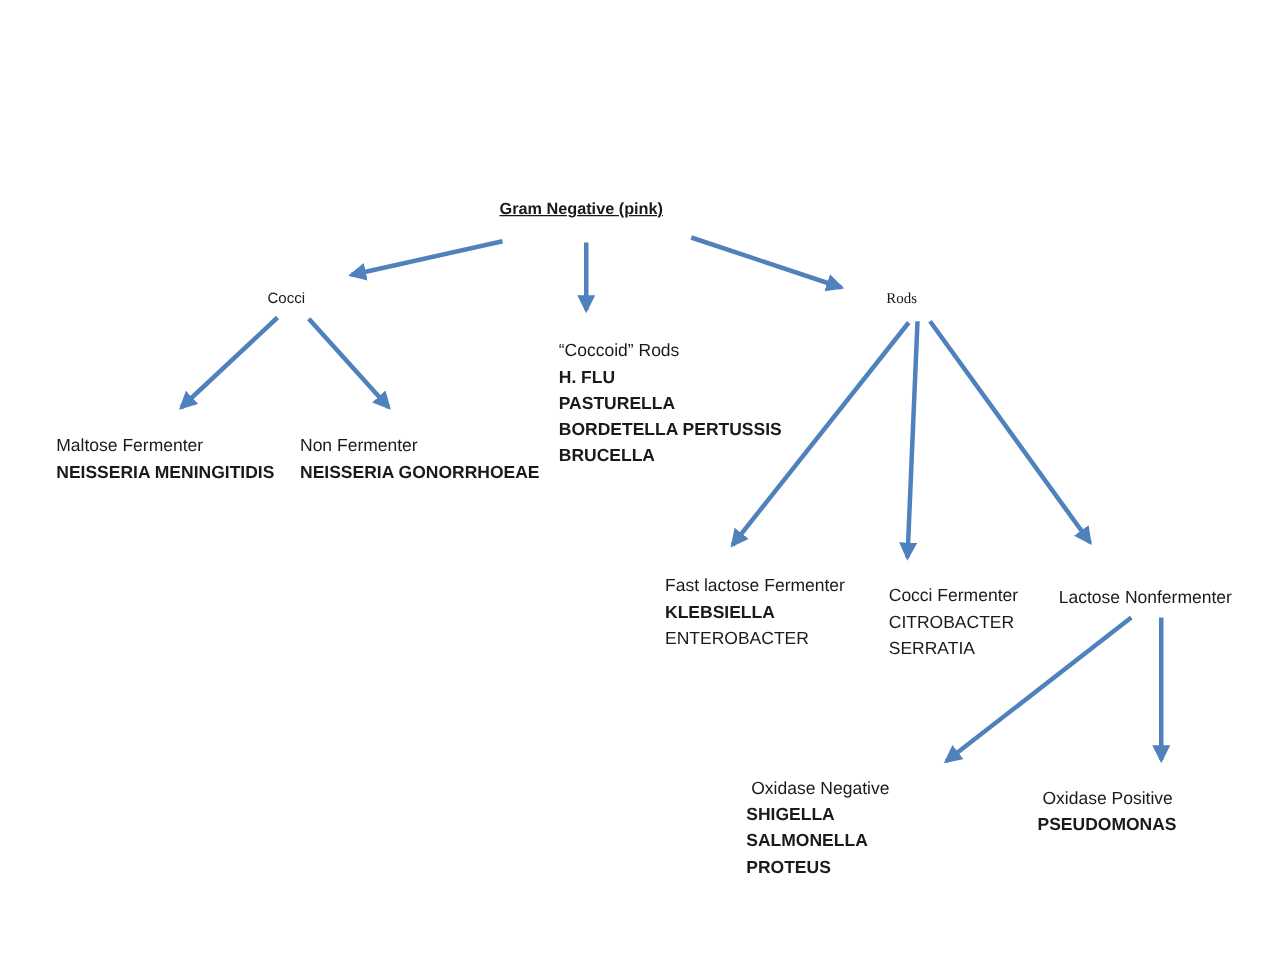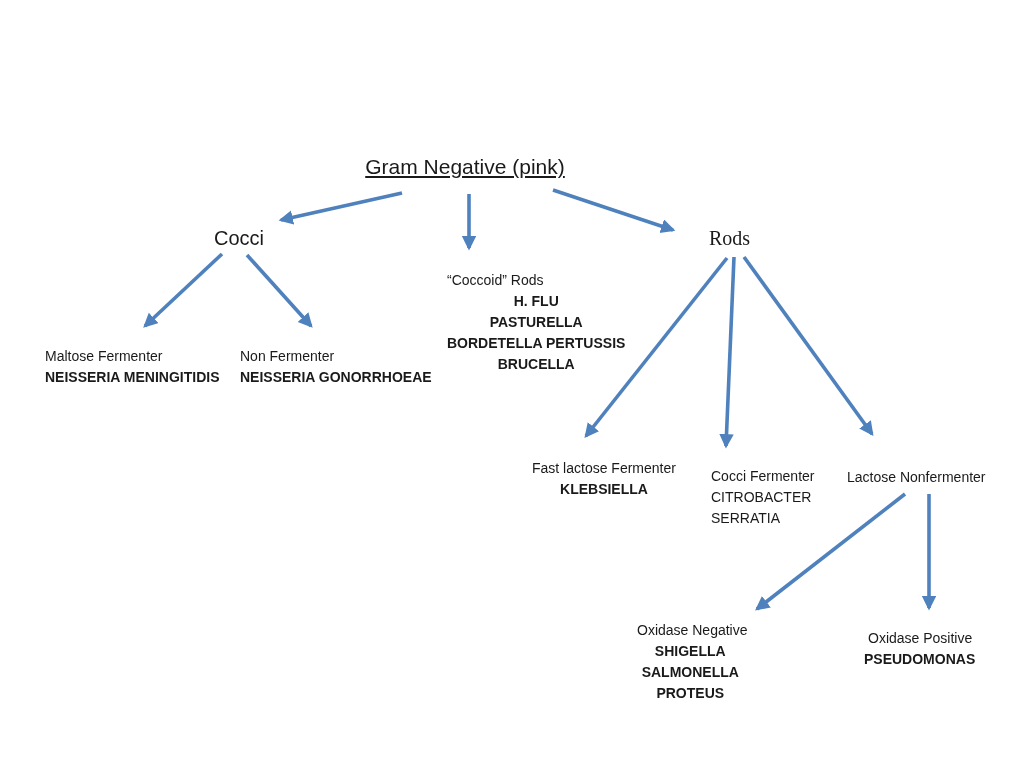--- a/index.html
+++ b/index.html
@@ -25,30 +25,30 @@
     pointer-events: none;
   }
   .node {
     position: absolute;
     white-space: nowrap;
     font-size: 14px;
     line-height: 21px;
     color: #1a1a1a;
   }
   .node .line { display: block; }
-  .bold { font-weight: bold; text-align: center; }
-  .branch-label { font-size: 20px; }
+  .bold { font-weight: bold; }
+  .branch-label { font-size: 12px; }
   .title-node {
     position: absolute;
     left: 340px;
     top: 156px;
     width: 250px;
     text-align: center;
-    font-size: 21px;
-    font-weight: normal;
+    font-size: 13px;
+    font-weight: bold;
     line-height: 22px;
   }
   .title-node .underlined { text-decoration: underline; }
   .indent1 { padding-left: 4px; }
 </style>
 </head>
 <body>
 
 <div class="slide">
 
@@ -96,37 +96,38 @@
   </div>
 
   <div class="node" style="left:240px; top:346px;">
     <span class="line">Non Fermenter</span>
     <span class="line bold">NEISSERIA GONORRHOEAE</span>
   </div>
 
   <div class="node" style="left:489px; top:458px;margin-left:43px;">
     <span class="line">Fast lactose Fermenter</span>
     <span class="line bold">KLEBSIELLA</span>
+    <span class="line">ENTEROBACTER</span>
   </div>
 
   <div class="node" style="left:711px; top:466px;">
     <span class="line">Cocci Fermenter</span>
     <span class="line">CITROBACTER</span>
     <span class="line">SERRATIA</span>
   </div>
 
   <div class="node" style="left:847px; top:467px;">
     <span class="line">Lactose Nonfermenter</span>
   </div>
 
-  <div class="node" style="left:633px; top:620px;">
+  <div class="node" style="left:597px; top:620px;">
     <span class="line indent1">Oxidase Negative</span>
     <span class="line bold">SHIGELLA</span>
     <span class="line bold">SALMONELLA</span>
     <span class="line bold">PROTEUS</span>
   </div>
 
-  <div class="node" style="left:864px; top:628px;">
+  <div class="node" style="left:830px; top:628px;">
     <span class="line indent1">Oxidase Positive</span>
     <span class="line bold">PSEUDOMONAS</span>
   </div>
 
 </div>
 
 </body></html>

